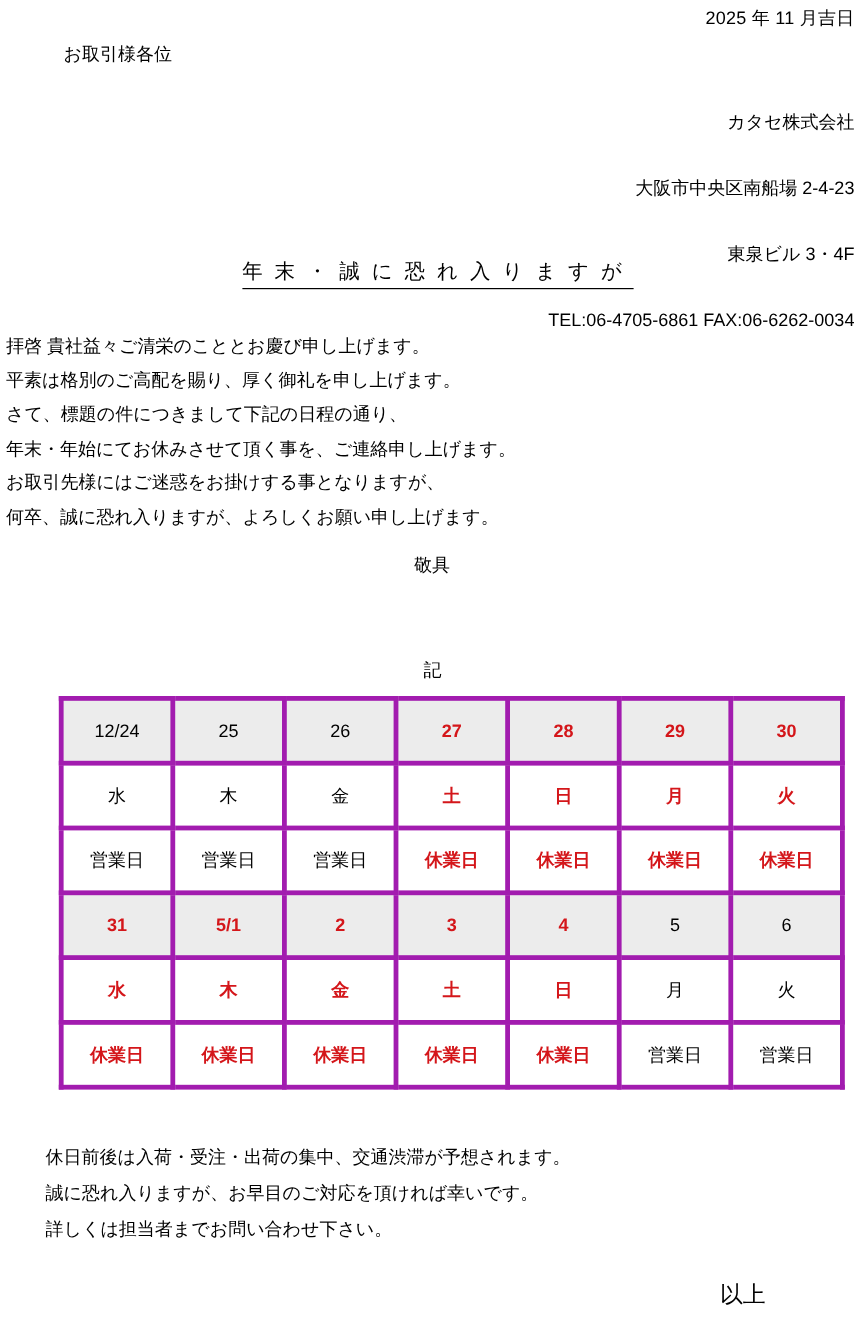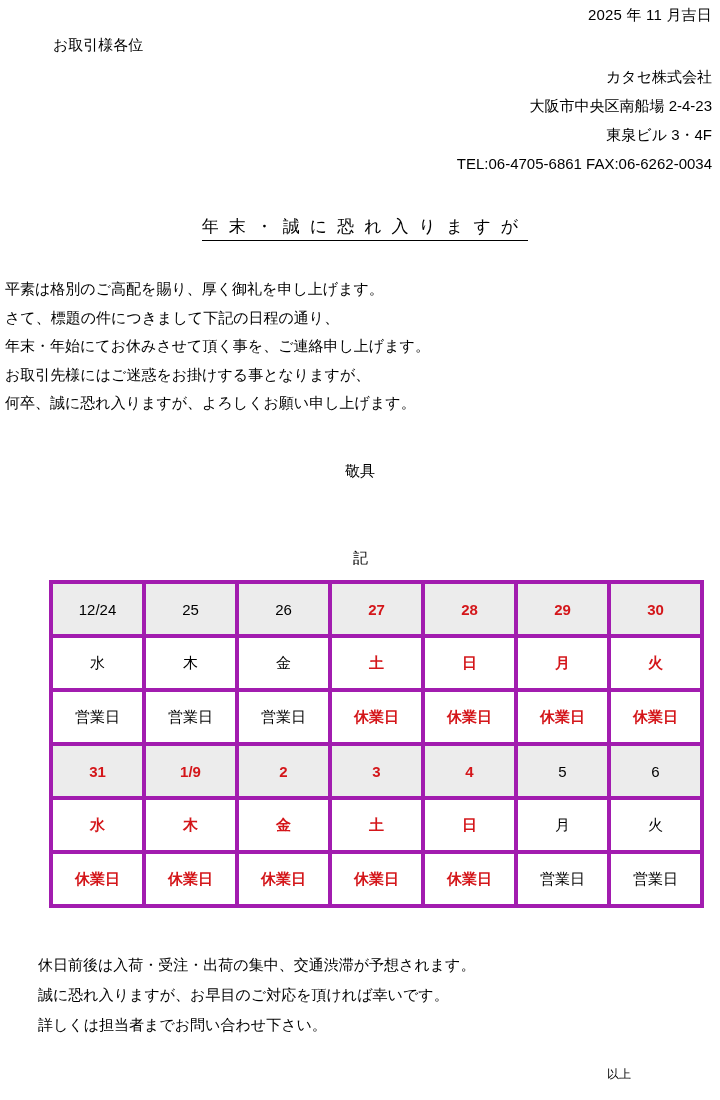--- a/index.html
+++ b/index.html
@@ -43,21 +43,21 @@
   }
 
   .sender-block {
     position: absolute;
     top: 62px;
     right: 8px;
     text-align: right;
     font-size: 15px;
     line-height: 29px;
   }
-  .sender-block div { white-space: nowrap; }
+  .sender-block div { white-space: nowrap; margin-top: 26px; }
 
   
   .doc-title {
     position: absolute;
     top: 215px;
     left: 0;
     width: 720px;
     text-align: center;
     font-size: 17px;
     font-weight: normal;
@@ -149,21 +149,21 @@
     margin: 0;
     white-space: nowrap;
   }
 
   .closing-ij {
     position: absolute;
     top: 1066px;
     left: 0;
     width: 720px;
     text-align: center;
-    font-size: 12px;
+    font-size: 19px;
   }
   .closing-ij > span { display: inline-block; margin-left: 518px; }
 </style>
 </head>
 <body>
 
 <div class="page">
 
   <div class="date-line">2025 年 11 月吉日</div>
 
@@ -174,20 +174,21 @@
     <div>大阪市中央区南船場 2-4-23</div>
     <div>東泉ビル 3・4F</div>
     <div>TEL:06-4705-6861  FAX:06-6262-0034</div>
   </div>
 
   <div class="doc-title">
     <span>年末・誠に恐れ入りますが</span>
   </div>
 
   <div class="body-text">
+    <p>拝啓  貴社益々ご清栄のこととお慶び申し上げます。</p>
     <p>平素は格別のご高配を賜り、厚く御礼を申し上げます。</p>
     <p>さて、標題の件につきまして下記の日程の通り、</p>
     <p>年末・年始にてお休みさせて頂く事を、ご連絡申し上げます。</p>
     <p>お取引先様にはご迷惑をお掛けする事となりますが、</p>
     <p>何卒、誠に恐れ入りますが、よろしくお願い申し上げます。</p>
   </div>
 
   <div class="closing-kg">
     <span>敬具</span>
   </div>
@@ -220,21 +221,21 @@
         <td class="workday">営業日</td>
         <td class="workday">営業日</td>
         <td class="workday">営業日</td>
         <td class="holiday">休業日</td>
         <td class="holiday">休業日</td>
         <td class="holiday">休業日</td>
         <td class="holiday">休業日</td>
       </tr>
       <tr class="date-row">
         <td class="holiday">31</td>
-        <td class="holiday">1/9</td>
+        <td class="holiday">5/1</td>
         <td class="holiday">2</td>
         <td class="holiday">3</td>
         <td class="holiday">4</td>
         <td>5</td>
         <td>6</td>
       </tr>
       <tr class="weekday-row">
         <td class="holiday">水</td>
         <td class="holiday">木</td>
         <td class="holiday">金</td>

